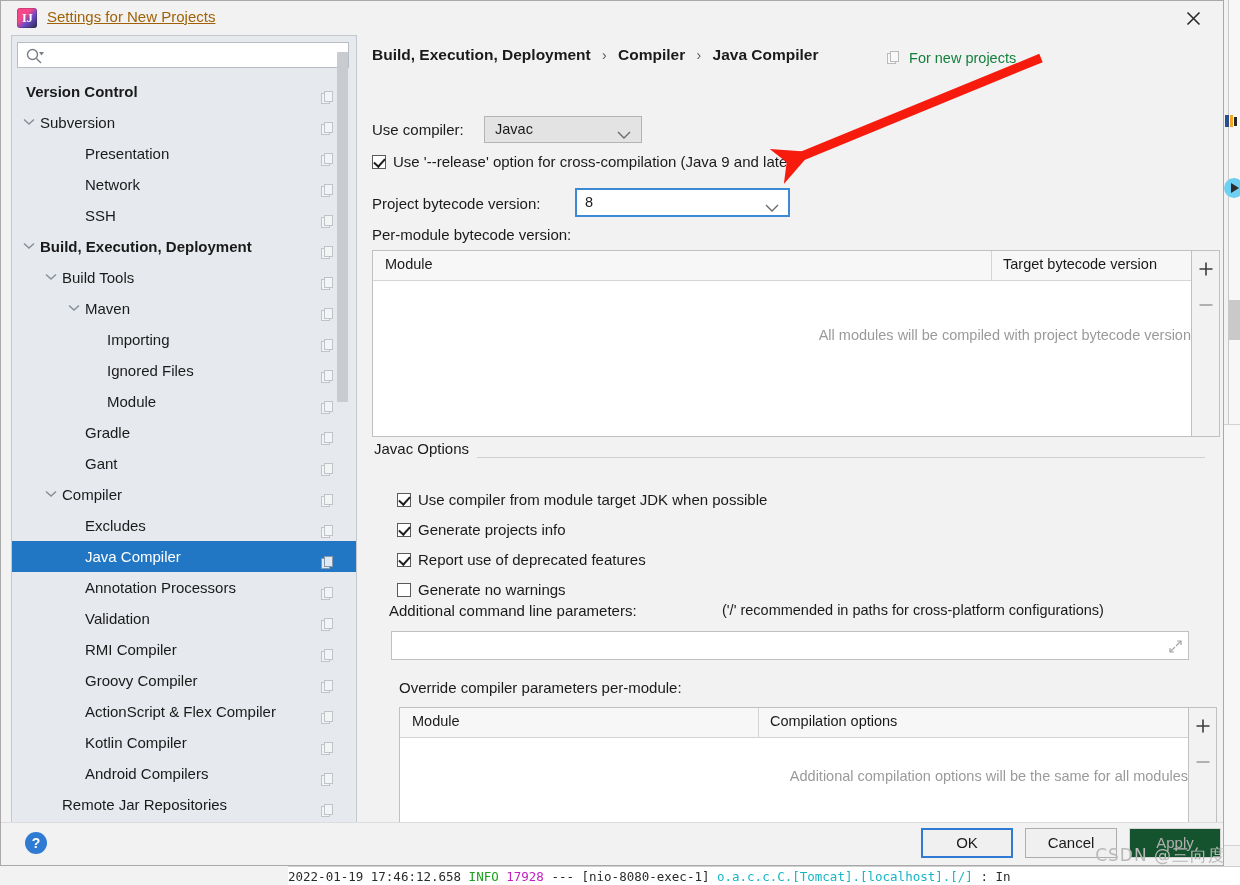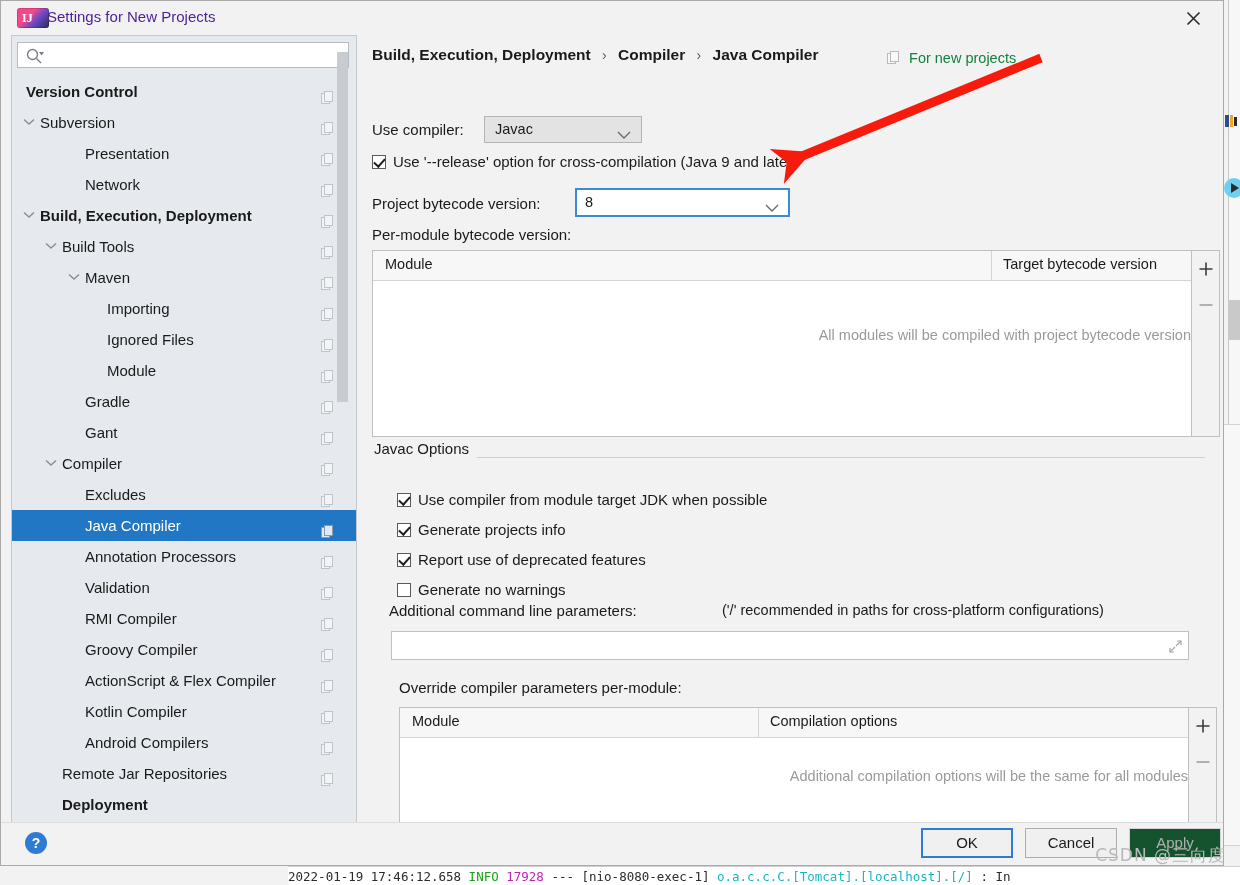--- a/index.html
+++ b/index.html
@@ -28,23 +28,23 @@
   #bg-bottom-strip{position:absolute;left:0;top:866px;width:266px;height:19px;background:#f2f2f2;}
 
   
   #dialog{
     position:absolute;left:0;top:0;width:1224px;height:866px;
     background:#f2f2f2;border:1px solid #a9a9a9;box-sizing:border-box;
   }
   #titlebar{position:relative;height:34px;background:#f2f2f2;}
   #app-icon{position:absolute;left:16px;top:7px;width:20px;height:20px;border-radius:3px;
     background:linear-gradient(135deg,#f5478a 0%,#f5478a 38%,#6a48c8 62%,#2b2a4a 100%);
-    box-shadow:inset 0 0 0 1px rgba(0,0,0,.15);padding-left:12px;}
+    box-shadow:inset 0 0 0 1px rgba(0,0,0,.15);}
   #app-icon .ij{position:absolute;left:5px;top:3px;color:#fff;font-size:12px;font-weight:bold;font-family:"Liberation Serif",serif;line-height:14px;}
-  #dialog-title{position:absolute;left:46px;top:7px;font-size:15px;color:#4c1d95;}
+  #dialog-title{position:absolute;left:46px;top:7px;font-size:15px;color:#a16207;text-decoration:underline;}
   #close-btn{position:absolute;right:12px;top:4px;width:36px;height:26px;cursor:pointer;}
   #close-btn svg{display:block;margin:6px auto;}
 
   
   #sidebar{position:absolute;left:10px;top:34px;width:346px;height:790px;background:#e6eaee;
     border:1px solid #c4c9ce;box-sizing:border-box;overflow:hidden;}
   #search-box{position:absolute;left:5px;top:6px;width:332px;height:26px;background:#fff;
     border:1px solid #b6bcc2;box-sizing:border-box;}
   #search-icon{position:absolute;left:8px;top:5px;}
   #search-input{position:absolute;left:32px;top:3px;width:292px;height:19px;border:0;outline:0;
@@ -221,20 +221,27 @@
               <rect x="3.5" y="0.5" width="8" height="10" fill="#fff" stroke="#9aa0a6"></rect>
             </svg></span>
         </div>
         <div class="tree-item">
           <span class="tree-label" style="left:73px">Network</span>
           <span class="copy-icon"><svg width="13" height="14" viewBox="0 0 13 14">
               <rect x="0.5" y="2.5" width="8" height="10" fill="#fff" stroke="#9aa0a6"></rect>
               <rect x="3.5" y="0.5" width="8" height="10" fill="#fff" stroke="#9aa0a6"></rect>
             </svg></span>
         </div>
+        <div class="tree-item">
+          <span class="tree-label" style="left:73px">SSH</span>
+          <span class="copy-icon"><svg width="13" height="14" viewBox="0 0 13 14">
+              <rect x="0.5" y="2.5" width="8" height="10" fill="#fff" stroke="#9aa0a6"></rect>
+              <rect x="3.5" y="0.5" width="8" height="10" fill="#fff" stroke="#9aa0a6"></rect>
+            </svg></span>
+        </div>
         <div class="tree-item bold">
           <span class="twisty" style="left:11px">
             <svg width="12" height="8" viewBox="0 0 12 8">
               <path d="M1 1.5 L6 6 L11 1.5" fill="none" stroke="#8a8f95" stroke-width="1.5"></path>
             </svg>
           </span>
           <span class="tree-label" style="left:28px">Build, Execution, Deployment</span>
           <span class="copy-icon"><svg width="13" height="14" viewBox="0 0 13 14">
               <rect x="0.5" y="2.5" width="8" height="10" fill="#fff" stroke="#9aa0a6"></rect>
               <rect x="3.5" y="0.5" width="8" height="10" fill="#fff" stroke="#9aa0a6"></rect>

